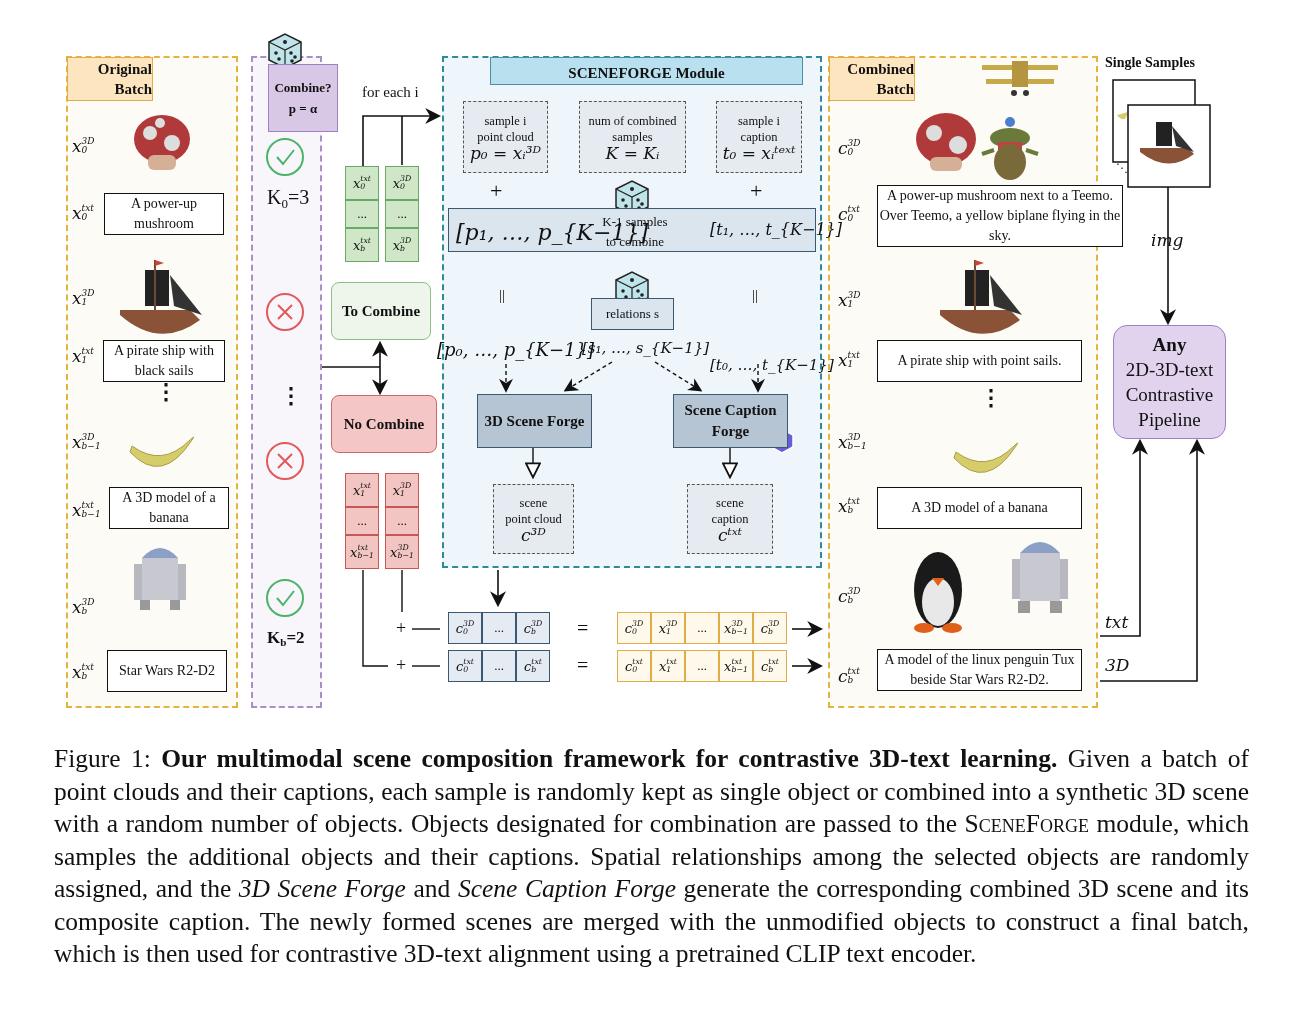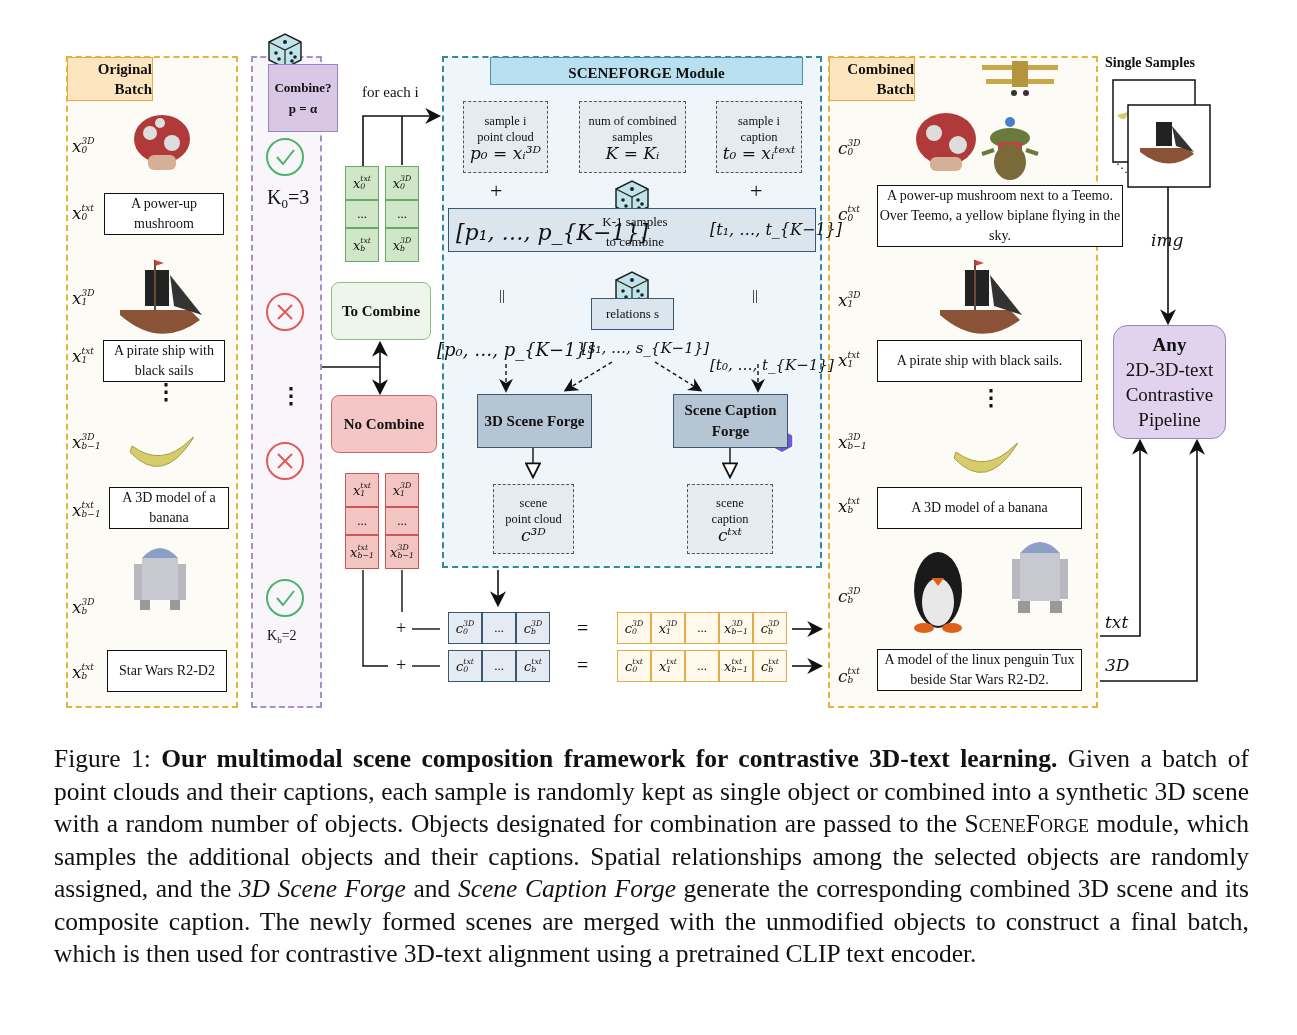--- a/index.html
+++ b/index.html
@@ -301,21 +301,21 @@
     </span>
   </div>
 <div class="capbox" style="left:107px;top:650px;width:120px;height:42px;">Star Wars R2-D2</div>
 
 <div class="abs tag-purple" style="left:268px;top:64px;width:70px;height:68px;padding-top:12px;line-height:21px;">
   <div>Combine?</div>
   <div>p = α</div>
 </div>
 <div class="abs" style="left:267px;top:186px;font-size:20px;"><span>K</span><span class="sub">0</span><span>=3</span></div>
 <div class="abs" style="left:280px;top:390px;font-size:22px;line-height:11px;font-weight:bold;">⋮</div>
-<div class="abs" style="left:267px;top:628px;font-size:14px;"><span>K</span><span class="sub">b</span><span>=2</span></div>
+<div class="abs" style="left:267px;top:628px;font-size:17px;font-weight:bold;"><span>K</span><span class="sub">b</span><span>=2</span></div>
 
 <div class="abs" style="left:362px;top:84px;font-size:15px;">for each i</div>
 
 <div class="stk green" style="left:345px;top:166px;">
   <div style="height:34px;" class="math">x<span class="ss">
         <span>txt</span>
         <span>0</span>
       </span></div>
   <div style="height:28px;">...</div>
   <div style="height:34px;" class="math">x<span class="ss">
@@ -506,21 +506,21 @@
       <span>1</span>
     </span>
   </div>
 <div class="lbl" style="left:838px;top:350px;">
     <span class="base">x</span>
     <span class="ss">
       <span>txt</span>
       <span>1</span>
     </span>
   </div>
-<div class="capbox" style="left:877px;top:340px;width:205px;height:42px;">A pirate ship with black sails.</div>
+<div class="capbox" style="left:877px;top:340px;width:205px;height:42px;">A pirate ship with point sails.</div>
 
 <div class="abs" style="left:980px;top:392px;font-size:22px;line-height:11px;font-weight:bold;">⋮</div>
 
 <div class="lbl" style="left:838px;top:432px;">
     <span class="base">x</span>
     <span class="ss">
       <span>3D</span>
       <span>b−1</span>
     </span>
   </div>

